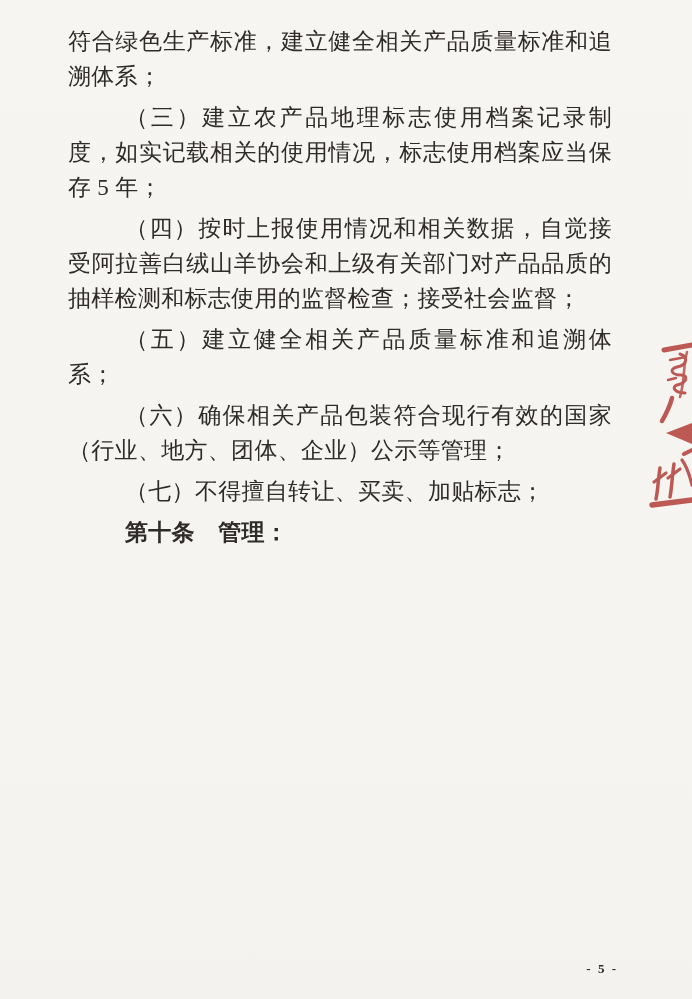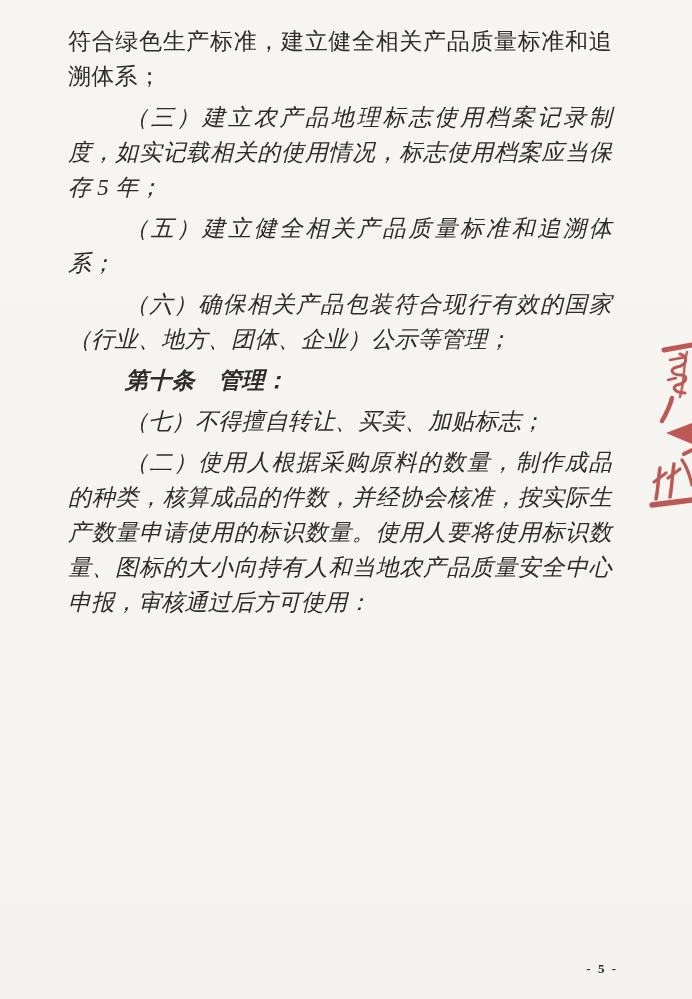--- a/index.html
+++ b/index.html
@@ -21,21 +21,21 @@
     left: 68px; top: 24px;
     width: 560px;
     color: #2e2b28;
     font-size: 23px;
     line-height: 35px;
     letter-spacing: 0.3px;
     text-align: justify;
     text-justify: inter-character;
   }
   .para { margin: 0 16px 6px 0; }
-  .para.indent { text-indent: 57px; font-style: italic; }
+  .para.indent { text-indent: 57px; }
   .para.heading { font-weight: bold; font-family: "Liberation Sans", "DejaVu Sans", sans-serif; }
   .page-number {
     position: absolute;
     right: 74px; bottom: 22px;
     font-size: 13px;
     font-weight: bold;
     letter-spacing: 2px;
     color: #2e2b28;
     font-family: "Liberation Serif", "DejaVu Serif", serif;
   }
@@ -47,25 +47,25 @@
   }
 </style>
 </head>
 <body>
 
 <div class="page">
 
   <div class="text-block">
     <p class="para">符合绿色生产标准，建立健全相关产品质量标准和追溯体系；</p>
     <p class="para indent">（三）建立农产品地理标志使用档案记录制度，如实记载相关的使用情况，标志使用档案应当保存 5 年；</p>
+    <p class="para indent">（四）按时上报使用情况和相关数据，自觉接受阿拉善白绒山羊协会和上级有关部门对产品品质的抽样检测和标志使用的监督检查；接受社会监督；</p>
     <p class="para indent">（五）建立健全相关产品质量标准和追溯体系；</p>
     <p class="para indent">（六）确保相关产品包装符合现行有效的国家（行业、地方、团体、企业）公示等管理；</p>
+    <p class="para indent">（七）不得擅自转让、买卖、加贴标志；</p>
     <p class="para indent heading">第十条　管理：</p>
-    <p class="para indent">（七）不得擅自转让、买卖、加贴标志；</p>
-    <p class="para indent">（二）使用人根据采购原料的数量，制作成品的种类，核算成品的件数，并经协会核准，按实际生产数量申请使用的标识数量。使用人要将使用标识数量、图标的大小向持有人和当地农产品质量安全中心申报，审核通过后方可使用：</p>
   </div>
 
   <svg class="red-marks" viewBox="0 0 46 176" xmlns="http://www.w3.org/2000/svg">
     <g stroke="#b03832" fill="none" stroke-linecap="round" opacity="0.82">
 
       <path d="M18,14 L46,9" stroke-width="5"></path>
 
       <path d="M34,18 C43,21 41,29 31,31 C23,33 25,39 35,39 C43,39 41,47 31,49 C25,51 29,57 39,57" stroke-width="3"></path>
       <path d="M41,16 C37,30 39,44 34,61" stroke-width="2.6" opacity="0.9"></path>
       <path d="M24,24 L40,21 M22,44 L30,42" stroke-width="2.4"></path>

